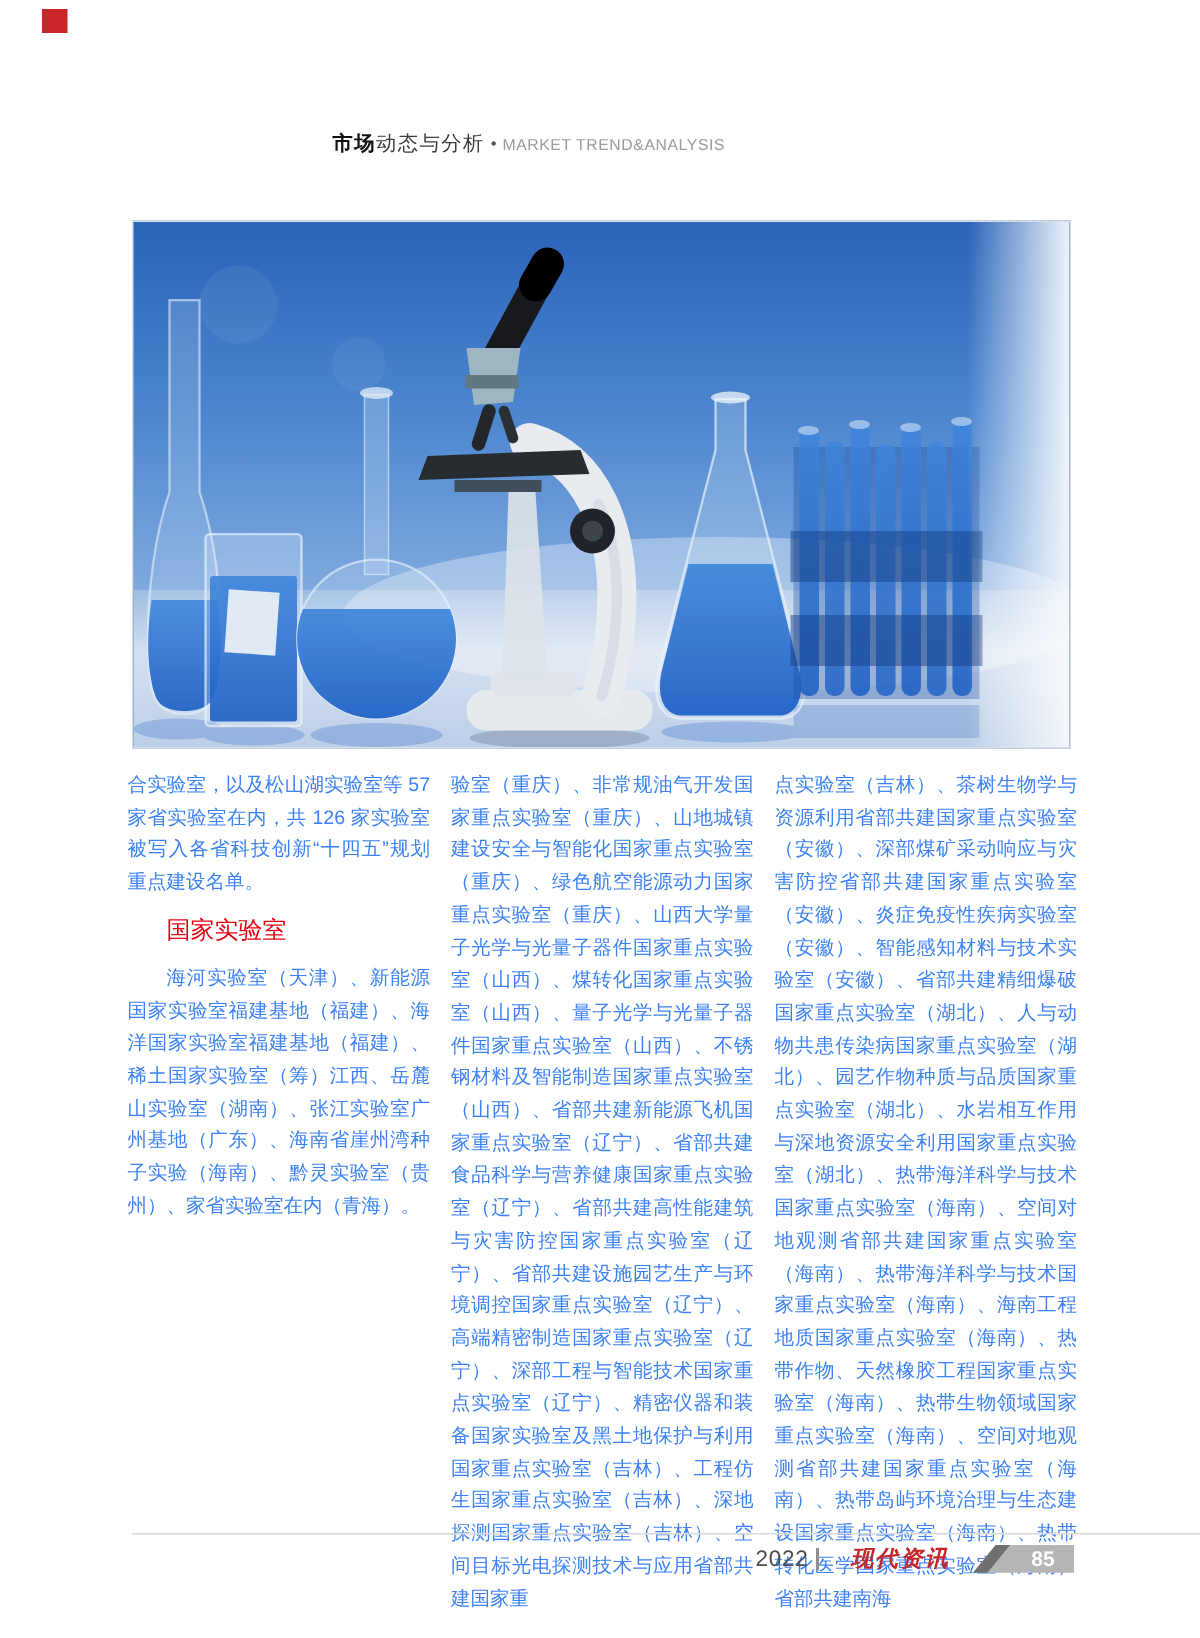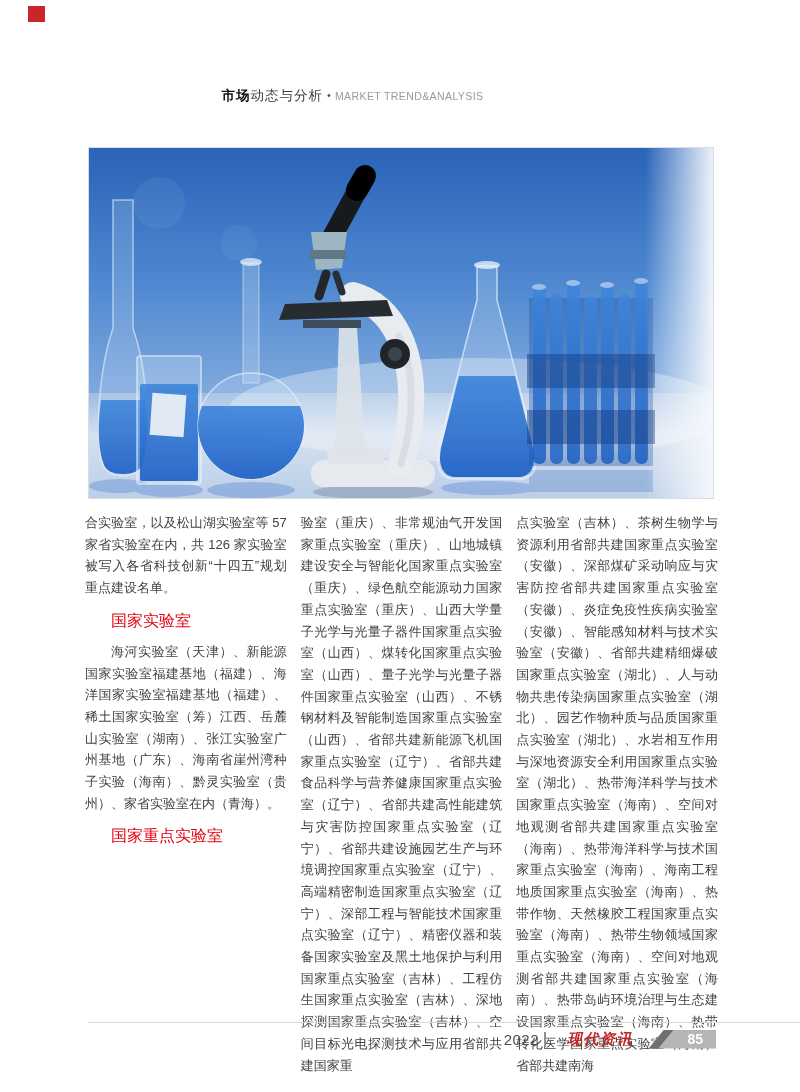--- a/index.html
+++ b/index.html
@@ -16,21 +16,21 @@
   .header .zh{color:#3c3c3c;letter-spacing:1px;}
   .header .bullet{color:#555;margin:0 4px;font-size:11px;vertical-align:1px;}
   .header .en{font-size:10.5px;color:#9a9a9a;letter-spacing:0.4px;}
   .photo{
     position:absolute;left:88px;top:147px;width:624px;height:350px;
     border:1px solid #d8dde2;box-sizing:content-box;overflow:hidden;background:#4f88d0;
   }
   .columns{position:absolute;left:85px;top:512px;width:633px;display:flex;gap:14px;}
   .col{width:202px;}
   .body-p{
-    font-size:13px;line-height:21.7px;text-align:justify;color:#404040;margin:0;
+    font-size:13px;line-height:21.7px;text-align:justify;color:#3b82f6;margin:0;
   }
   .indent{text-indent:2em;}
   .col-heading{
     color:#e60012;font-size:16px;font-weight:normal;line-height:22px;
     margin:11px 0 9px 26px;
   }
   .footer-line{position:absolute;left:88px;top:1022px;width:712px;height:1px;background:#d9d9d9;}
   .footer{
     position:absolute;top:1028px;left:0;width:716px;height:22px;
     display:flex;justify-content:flex-end;align-items:center;
@@ -157,21 +157,20 @@
 
     <rect x="556" y="0" width="68" height="350" fill="url(#fadeR)"></rect>
   </svg>
 </div>
 
 <div class="columns">
   <div class="col">
     <p class="body-p">合实验室，以及松山湖实验室等 57 家省实验室在内，共 126 家实验室被写入各省科技创新“十四五”规划重点建设名单。</p>
     <div class="col-heading">国家实验室</div>
     <p class="body-p indent">海河实验室（天津）、新能源国家实验室福建基地（福建）、海洋国家实验室福建基地（福建）、稀土国家实验室（筹）江西、岳麓山实验室（湖南）、张江实验室广州基地（广东）、海南省崖州湾种子实验（海南）、黔灵实验室（贵州）、家省实验室在内（青海）。</p>
-    <div class="col-heading">国家重点实验室</div>
   </div>
   <div class="col">
     <p class="body-p">验室（重庆）、非常规油气开发国家重点实验室（重庆）、山地城镇建设安全与智能化国家重点实验室（重庆）、绿色航空能源动力国家重点实验室（重庆）、山西大学量子光学与光量子器件国家重点实验室（山西）、煤转化国家重点实验室（山西）、量子光学与光量子器件国家重点实验室（山西）、不锈钢材料及智能制造国家重点实验室（山西）、省部共建新能源飞机国家重点实验室（辽宁）、省部共建食品科学与营养健康国家重点实验室（辽宁）、省部共建高性能建筑与灾害防控国家重点实验室（辽宁）、省部共建设施园艺生产与环境调控国家重点实验室（辽宁）、高端精密制造国家重点实验室（辽宁）、深部工程与智能技术国家重点实验室（辽宁）、精密仪器和装备国家实验室及黑土地保护与利用国家重点实验室（吉林）、工程仿生国家重点实验室（吉林）、深地探测国家重点实验室（吉林）、空间目标光电探测技术与应用省部共建国家重</p>
   </div>
   <div class="col">
     <p class="body-p">点实验室（吉林）、茶树生物学与资源利用省部共建国家重点实验室（安徽）、深部煤矿采动响应与灾害防控省部共建国家重点实验室（安徽）、炎症免疫性疾病实验室（安徽）、智能感知材料与技术实验室（安徽）、省部共建精细爆破国家重点实验室（湖北）、人与动物共患传染病国家重点实验室（湖北）、园艺作物种质与品质国家重点实验室（湖北）、水岩相互作用与深地资源安全利用国家重点实验室（湖北）、热带海洋科学与技术国家重点实验室（海南）、空间对地观测省部共建国家重点实验室（海南）、热带海洋科学与技术国家重点实验室（海南）、海南工程地质国家重点实验室（海南）、热带作物、天然橡胶工程国家重点实验室（海南）、热带生物领域国家重点实验室（海南）、空间对地观测省部共建国家重点实验室（海南）、热带岛屿环境治理与生态建设国家重点实验室（海南）、热带转化医学国家重点实验室（海南）省部共建南海</p>
   </div>
 </div>
 
 <div class="footer-line"></div>

